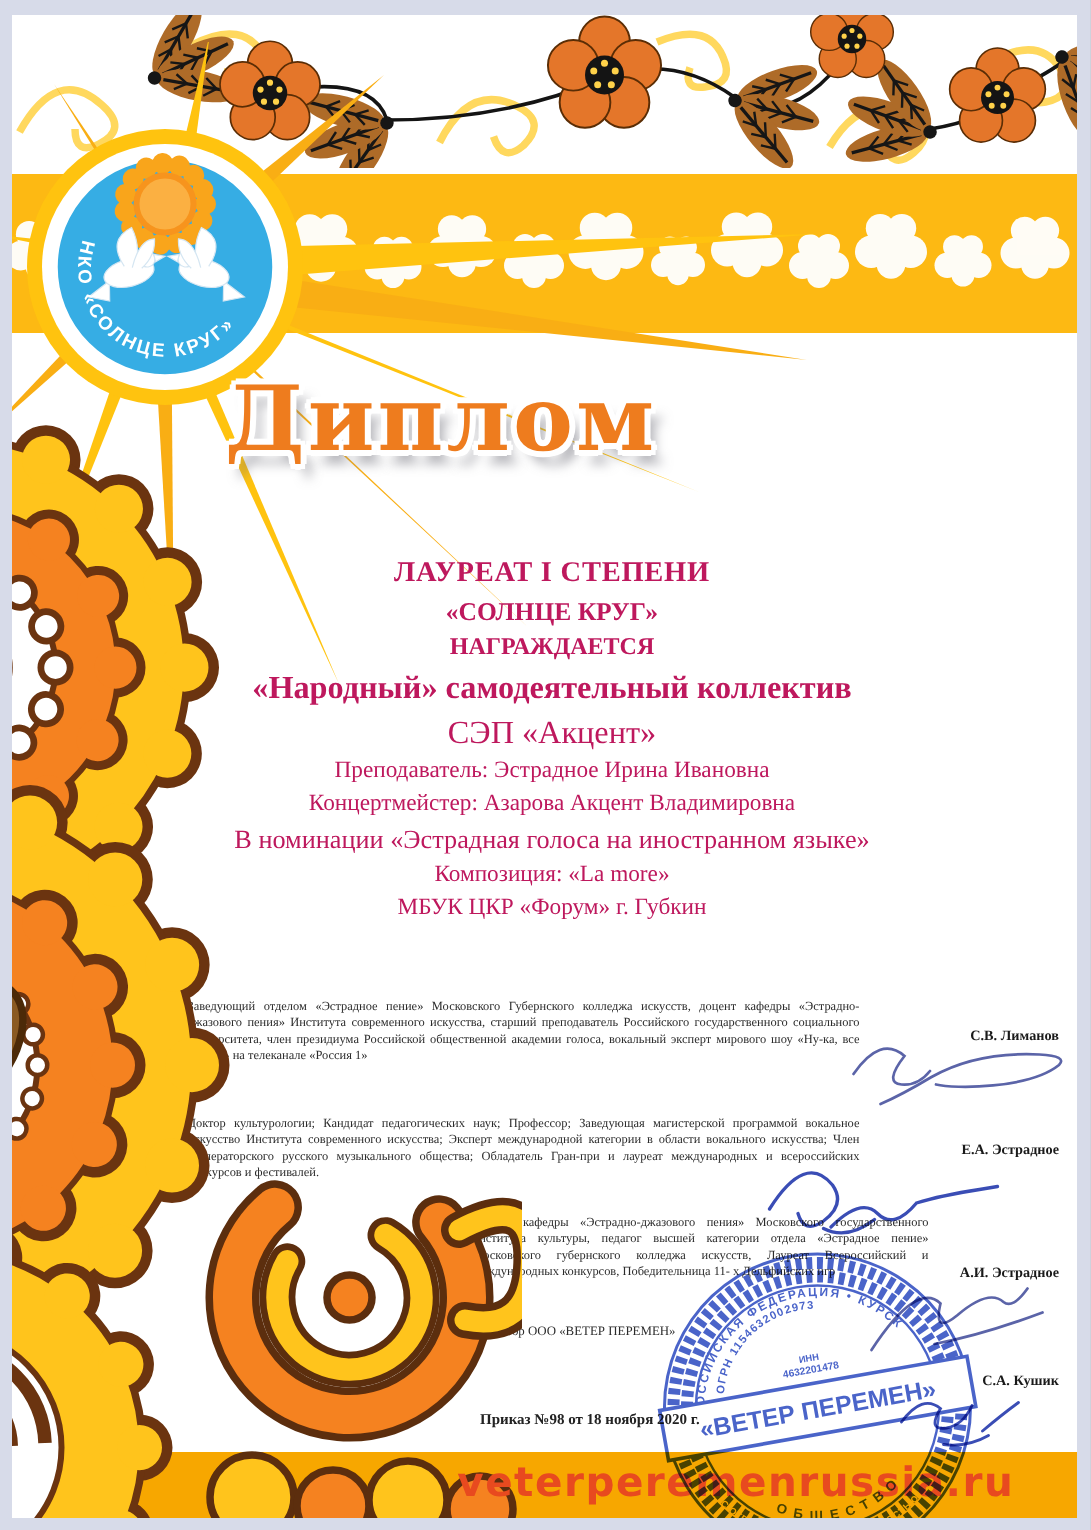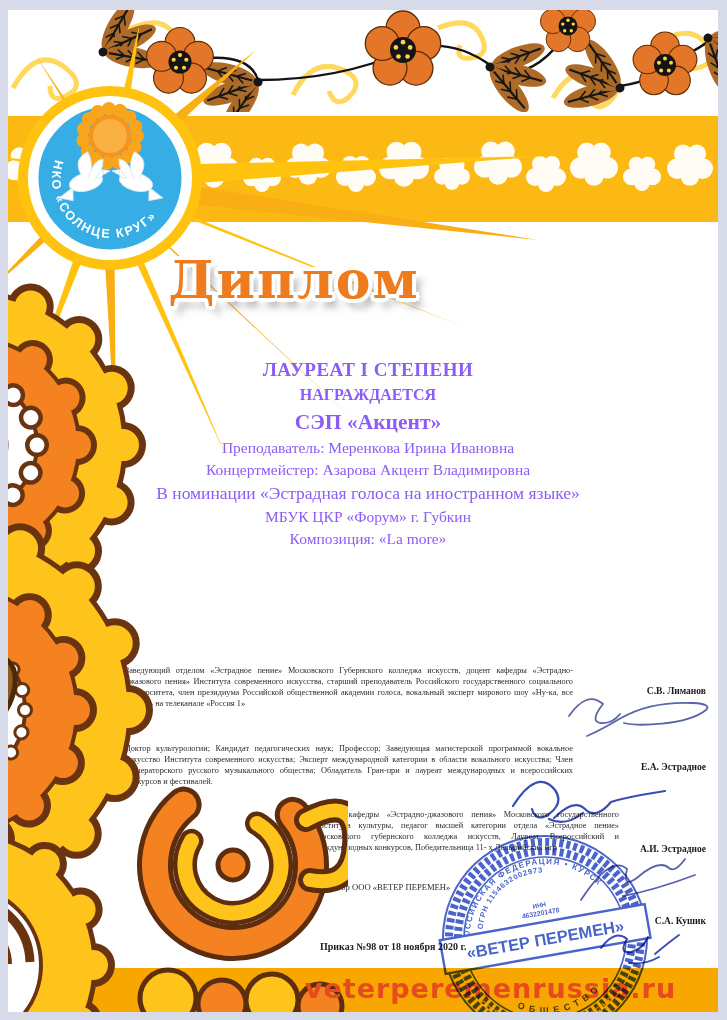--- a/index.html
+++ b/index.html
@@ -6,35 +6,35 @@
   body{background:#9aa0b0;font-family:"Liberation Serif",serif;}
   .photo-frame{position:relative;width:727px;height:1020px;background:#d7dbe9;overflow:hidden;margin:0 auto;}
   .page{position:absolute;left:8px;top:10px;width:710px;height:1002px;background:#ffffff;overflow:hidden;}
   .abs{position:absolute;}
   svg{display:block;}
 
   
   .diploma-title{
     left:0;top:218px;width:572px;text-align:center;
     font-family:"DejaVu Serif",serif;font-weight:bold;
-    font-size:52px;line-height:104px;color:#ee7c1e;letter-spacing:2px;
+    font-size:60px;line-height:104px;color:#ee7c1e;letter-spacing:2px;
     text-shadow:
       -3px -3px 0 #fff, 3px -3px 0 #fff, -3px 3px 0 #fff, 3px 3px 0 #fff,
       0 -4px 0 #fff, 0 4px 0 #fff, -4px 0 0 #fff, 4px 0 0 #fff,
       7px 9px 7px rgba(110,110,120,.5);
   }
 
   
-  .award{left:120px;top:346px;width:480px;text-align:center;color:#8b5cf6;}
+  .award{left:120px;top:358px;width:480px;text-align:center;color:#be185d;}
   .aw-degree{font-size:19px;font-weight:bold;line-height:27px;letter-spacing:.5px;}
   .aw-contest{font-size:16.5px;font-weight:bold;line-height:24px;}
   .aw-cname{font-size:17px;font-weight:bold;line-height:25px;}
   .aw-label{font-size:16px;font-weight:bold;line-height:24px;}
   .aw-rec1{font-size:21.5px;font-weight:bold;line-height:29px;}
-  .aw-rec2{font-size:21.5px;font-weight:bold;line-height:30px;}
+  .aw-rec2{font-size:21.5px;font-weight:normal;line-height:30px;}
   .aw-small{font-size:15.5px;line-height:22px;}
   .aw-nom{font-size:17.5px;line-height:25px;}
 
   
   .bio{font-size:8.3px;line-height:10.9px;text-align:justify;color:#2b2b2b;}
   .bio-1{left:117px;top:656px;width:448px;}
   .bio-2{left:117px;top:734px;width:448px;}
   .bio-3{left:307px;top:800px;width:304px;}
   .director-line{left:307px;top:872px;width:304px;font-size:8.6px;color:#2b2b2b;}
   .sign-name{left:540px;width:158px;text-align:right;font-size:9.5px;font-weight:bold;color:#1a1a1a;}
@@ -197,27 +197,29 @@
         </defs>
     <text font-family="Liberation Sans, sans-serif" font-size="12.5" font-weight="bold" fill="#ffffff" letter-spacing="2">
       <textPath href="#logoArc" startOffset="1%">НКО «СОЛНЦЕ КРУГ»</textPath>
     </text>
   </svg>
 
   <div class="abs diploma-title">Диплом</div>
 
   <div class="abs award">
     <div class="aw-degree">ЛАУРЕАТ I СТЕПЕНИ</div>
+    <div class="aw-cname">«СОЛНЦЕ КРУГ»</div>
     <div class="aw-label">НАГРАЖДАЕТСЯ</div>
+    <div class="aw-rec1">«Народный» самодеятельный коллектив</div>
     <div class="aw-rec2">СЭП «Акцент»</div>
-    <div class="aw-small">Преподаватель: Меренкова Ирина Ивановна</div>
+    <div class="aw-small">Преподаватель: Эстрадное Ирина Ивановна</div>
     <div class="aw-small">Концертмейстер: Азарова Акцент Владимировна</div>
     <div class="aw-nom">В номинации «Эстрадная голоса на иностранном языке»</div>
+    <div class="aw-small">Композиция: «La more»</div>
     <div class="aw-small">МБУК ЦКР «Форум» г. Губкин</div>
-    <div class="aw-small">Композиция: «La more»</div>
   </div>
 
   <div class="abs bio bio-1">Заведующий отделом «Эстрадное пение» Московского Губернского колледжа искусств, доцент кафедры «Эстрадно-джазового пения» Института современного искусства, старший преподаватель Российского государственного социального университета, член президиума Российской общественной академии голоса, вокальный эксперт мирового шоу «Ну-ка, все вместе» на телеканале «Россия 1»</div>
   <div class="abs bio bio-2">Доктор культурологии; Кандидат педагогических наук; Профессор; Заведующая магистерской программой вокальное искусство Института современного искусства; Эксперт международной категории в области вокального искусства; Член Императорского русского музыкального общества; Обладатель Гран-при и лауреат международных и всероссийских конкурсов и фестивалей.</div>
   <div class="abs bio bio-3">Доцент кафедры «Эстрадно-джазового пения» Московского государственного института культуры, педагог высшей категории отдела «Эстрадное пение» Московского губернского колледжа искусств, Лауреат Всероссийский и международных конкурсов, Победительница 11- х Дельфийских игр</div>
   <div class="abs director-line">Директор ООО «ВЕТЕР ПЕРЕМЕН»</div>
 
   <div class="abs sign-name" style="top:676px">С.В. Лиманов</div>
   <div class="abs sign-name" style="top:752px">Е.А. Эстрадное</div>
   <div class="abs sign-name" style="top:834px">А.И. Эстрадное</div>

